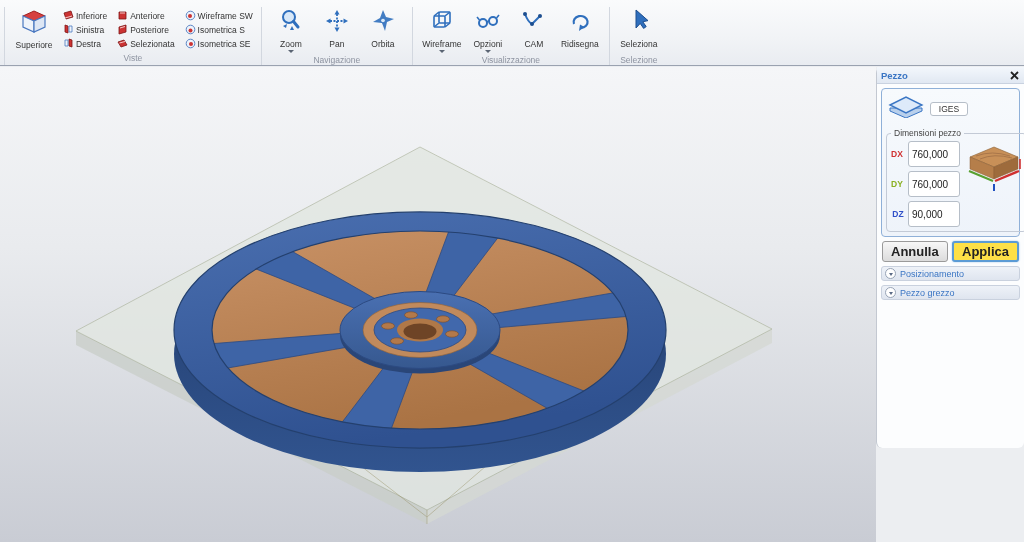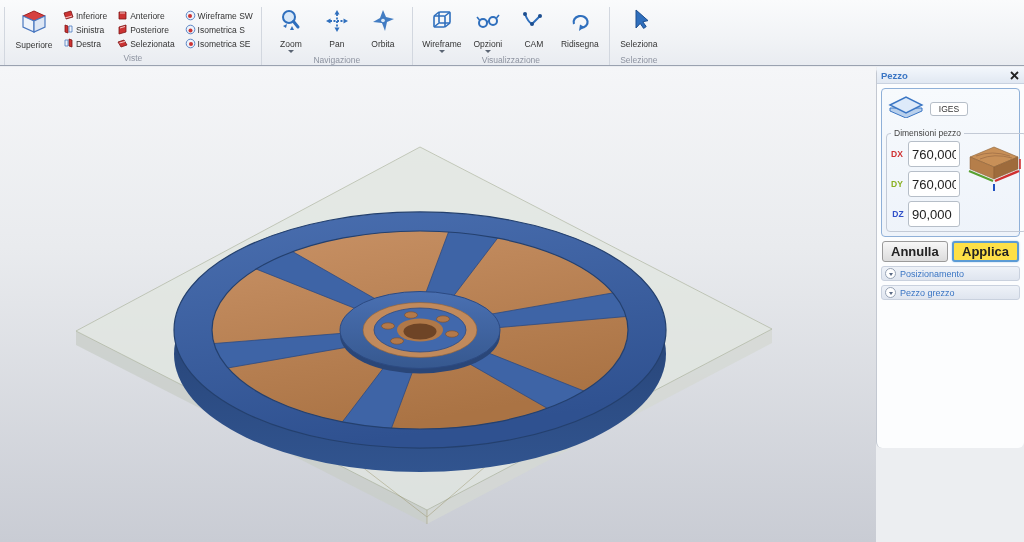--- a/index.html
+++ b/index.html
@@ -50,21 +50,21 @@
 
   fieldset.dims { border:1px solid #c3cad6; border-radius:4px; padding:3px 4px 4px;
     position:relative; }
   fieldset.dims legend { font-size:8.5px; color:#444; padding:0 3px; }
   .dims-inner { display:flex; gap:4px; }
   .dims-fields { display:flex; flex-direction:column; gap:4px; }
   .dim-row { display:flex; align-items:center; gap:3px; }
   .dim-label { font-size:8.5px; font-weight:bold; width:14px; }
   .dim-label.dx { color:#d03030; } .dim-label.dy { color:#8ab020; } .dim-label.dz { color:#3050c8;text-align:center; }
   .dim-input { width:52px; height:13px; border:1px solid #b6bec8; border-radius:3px;
-    font-size:13px; padding:12px 3px; font-family:"Liberation Sans",sans-serif; color:#222; background:#fff; }
+    font-size:10px; padding:12px 3px; font-family:"Liberation Sans",sans-serif; color:#222; background:#fff; }
 
   .btn-row { display:flex; justify-content:space-between; margin:4px 5px 3px; }
   .btn { font-size:13px; font-weight:bold; color:#222; padding:2px 8px; border-radius:3px;
     cursor:pointer; }
   .btn.annulla { background:linear-gradient(180deg,#f7f7f7,#dcdcdc);
     border:1px solid #9a9a9a; }
   .btn.applica { background:#fde047; border:2px solid #5b9bd5;
     box-shadow:0 0 2px #9cc3e8; padding:1px 8px; }
 
   .section-bar { display:flex; align-items:center; gap:4px; margin:4px 4px 0;

